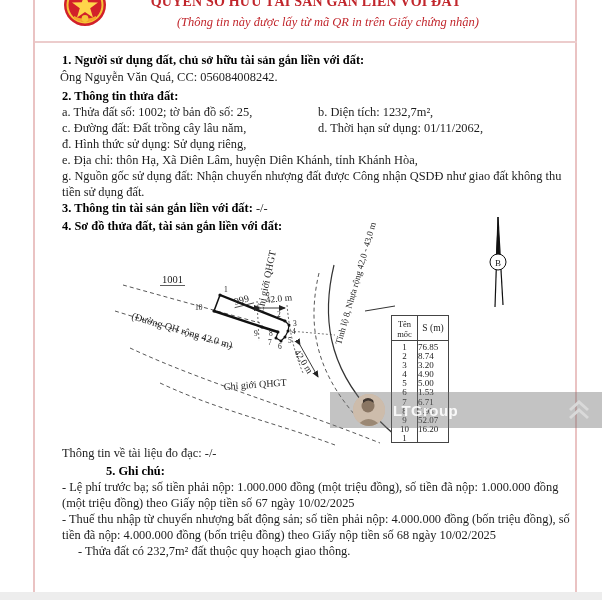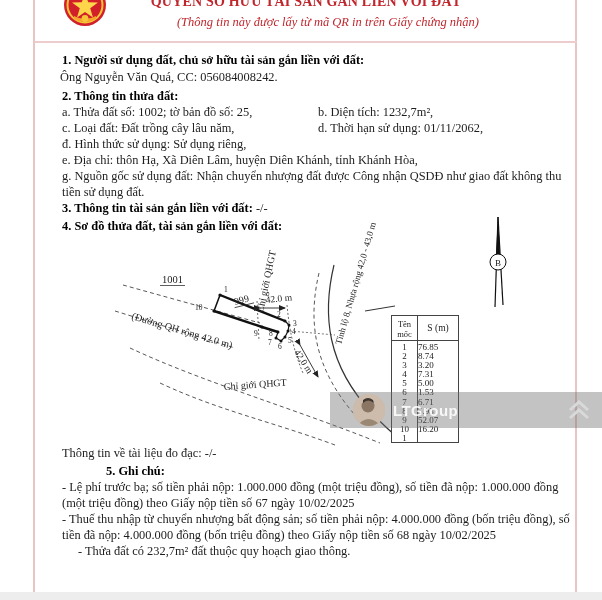--- a/index.html
+++ b/index.html
@@ -25,21 +25,21 @@
   }
   .header-rule { left:35px; top:41px; width:542px; height:2px; background:#eccccc; }
   .body-text { font-size:12.4px; line-height:16px; }
   .bold { font-weight:bold; color:#000; }
   .two-col { left:62px; width:512px; display:flex; }
   .col-left { width:256px; }
   .col-right { flex:1; }
   .emblem { left:62px; top:-16px; width:46px; height:46px; }
   
   .moc-table {
-    left:391px; top:315px; width:68px; height:128px;
+    left:391px; top:315px; width:58px; height:128px;
     border:1px solid #444; background:#fff; font-size:9px; line-height:10.6px;
     display:flex; flex-direction:column;
   }
   .moc-head { display:flex; border-bottom:1px solid #444; height:26px; }
   .moc-head .h1 { width:26px; border-right:1px solid #444; text-align:center; font-size:8.5px; line-height:10px; padding-top:3px; }
   .moc-head .h2 { flex:1; text-align:center; font-size:9.5px; line-height:24px; }
   .moc-body { display:flex; flex:1; }
   .moc-col1 { width:26px; border-right:1px solid #444; text-align:center; padding-top:1px; }
   .moc-col2 { flex:1; text-align:left; padding:1px 9px 0 0; }
   .moc-row { height:9.1px; font-size:9px; }
@@ -82,21 +82,21 @@
 
   <div class="abs body-text bold" style="left:62px; top:52px; width:512px;">1. Người sử dụng đất, chủ sở hữu tài sản gắn liền với đất:</div>
   <div class="abs body-text" style="left:60px; top:69px; width:512px;">Ông Nguyễn Văn Quá, CC: 056084008242.</div>
 
   <div class="abs body-text bold" style="left:62px; top:88px; width:512px;">2. Thông tin thửa đất:</div>
   <div class="abs body-text two-col" style="top:104px;">
     <span class="col-left">a. Thửa đất số: 1002; tờ bản đồ số: 25,</span>
     <span class="col-right">b. Diện tích: 1232,7m²,</span>
   </div>
   <div class="abs body-text two-col" style="top:120px;">
-    <span class="col-left">c. Loại đất: Đất trồng cây lâu năm,</span>
+    <span class="col-left">c. Đường đất: Đất trồng cây lâu năm,</span>
     <span class="col-right">d. Thời hạn sử dụng: 01/11/2062,</span>
   </div>
   <div class="abs body-text" style="left:62px; top:136px; width:512px;">đ. Hình thức sử dụng: Sử dụng riêng,</div>
   <div class="abs body-text" style="left:62px; top:152px; width:512px;">e. Địa chỉ: thôn Hạ, Xã Diên Lâm, huyện Diên Khánh, tỉnh Khánh Hòa,</div>
   <div class="abs body-text" style="left:62px; top:168px; width:514px;">g. Nguồn gốc sử dụng đất: Nhận chuyển nhượng đất được Công nhận QSDĐ như giao đất không thu tiền sử dụng đất.</div>
 
   <div class="abs body-text" style="left:62px; top:200px; width:512px;">
     <span class="bold">3. Thông tin tài sản gắn liền với đất:</span>
     <span>-/-</span>
   </div>
@@ -204,21 +204,21 @@
         <div class="moc-row">7</div>
         <div class="moc-row">8</div>
         <div class="moc-row">9</div>
         <div class="moc-row">10</div>
         <div class="moc-row">1</div>
       </div>
       <div class="moc-col2">
         <div class="moc-row">76.85</div>
         <div class="moc-row">8.74</div>
         <div class="moc-row">3.20</div>
-        <div class="moc-row">7.31</div>
+        <div class="moc-row">4.90</div>
         <div class="moc-row">5.00</div>
         <div class="moc-row">1.53</div>
         <div class="moc-row">6.71</div>
         <div class="moc-row">5.93</div>
         <div class="moc-row">52.07</div>
         <div class="moc-row">16.20</div>
         <div class="moc-row"></div>
       </div>
     </div>
   </div>

